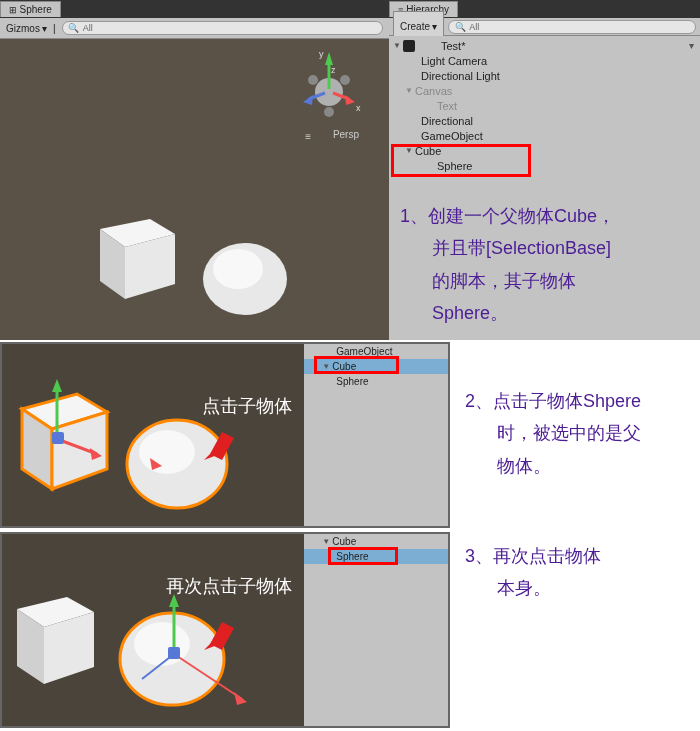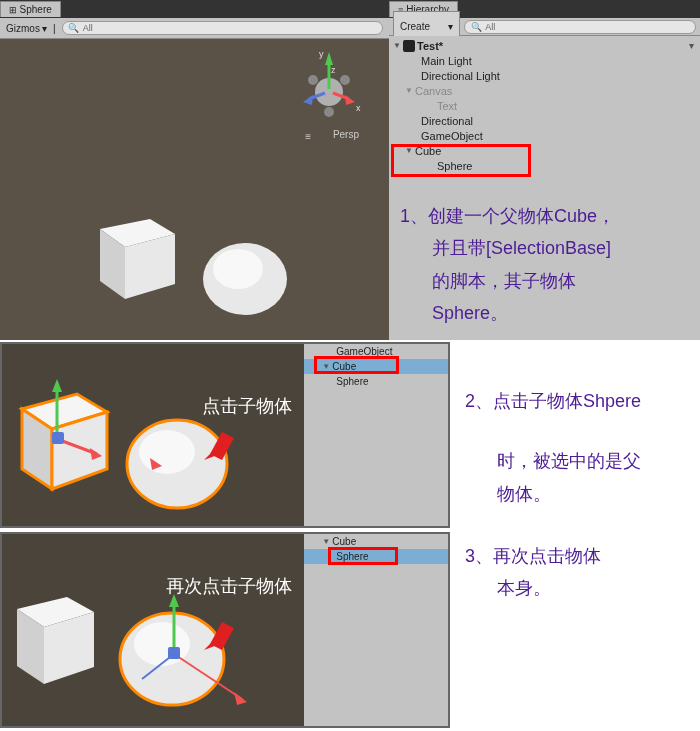--- a/index.html
+++ b/index.html
@@ -23,32 +23,32 @@
 
 
 .scene-view { flex:1; background:#5a5247; position:relative; }
 .axis-gizmo { position:absolute; top:8px; right:20px; width:80px; height:80px; }
 .persp-label { position:absolute; top:90px; right:30px; font-size:10px; color:#ccc; }
 .scene-cube { position:absolute; }
 .scene-sphere { position:absolute; }
 
 
 .hier-toolbar { height:18px; background:#c3c3c3; border-bottom:1px solid #888; display:flex; align-items:center; gap:4px; padding:0 4px; font-size:10px; color:#222; }
-.create-btn { border:1px solid #888; background:#d4d4d4; padding:9px 6px; display:flex; align-items:center; gap:18px; }
+.create-btn { border:1px solid #888; background:#d4d4d4; padding:9px 6px; display:flex; align-items:center; gap:2px; }
 
 
 .hier-tree { flex:1; background:#c3c3c3; padding:2px 0; font-size:11px; color:#222; }
 .tree-row { height:15px; display:flex; align-items:center; padding-left:4px; }
 .tree-row.l1 { padding-left:16px; }
 .tree-row.l2 { padding-left:32px; }
 .tree-row.l3 { padding-left:48px; }
 .tree-arrow { font-size:8px; color:#555; margin-right:2px; width:8px; }
 .tree-arrow.gray { color:#888; }
 .unity-icon { width:12px; height:12px; margin-right:2px; display:inline-block; background:#222; border-radius:2px; }
-.scene-name { font-weight:bold; }
+.scene-name { font-weight:normal;margin-left:24px; }
 .red-box { position:absolute; border:3px solid red; pointer-events:none; }
 
 
 .annotation { position:absolute; font-size:18px; color:#4c1d95; line-height:1.8; }
 
 
 .mid-section { position:absolute; top:342px; left:0; width:450px; height:186px; border:2px solid #666; background:#4b443a; display:flex; }
 .mid-scene { width:305px; position:relative; }
 .mid-hier { width:145px; background:#c3c3c3; font-size:10px; color:#222; }
 .mid-label { position:absolute; font-size:18px; color:#fff; right:12px; top:50px; }
@@ -138,21 +138,21 @@
       </div>
     </div>
     <div class="hier-tree" style="position:relative;">
       <div class="tree-row">
         <span class="tree-arrow">▼</span>
         <span class="unity-icon"></span>
         <span class="scene-name">Test*</span>
         <span style="margin-left:auto;margin-right:6px;font-size:10px;color:#555;">▾</span>
       </div>
       <div class="tree-row l2">
-          <span>Main Light</span>
+          <span>Light Camera</span>
         </div>
       <div class="tree-row l2">
           <span>Directional Light</span>
         </div>
       <div class="tree-row l1">
           <span class="tree-arrow gray">▼</span>
           <span style="color:#888;">Canvas</span>
         </div>
       <div class="tree-row l3">
           <span style="color:#888;">Text</span>
@@ -218,21 +218,21 @@
       </div>
     <div class="mini-row l2">
         <span>Sphere</span>
       </div>
     <div class="red-box" style="top:12px;left:10px;width:85px;height:18px;"></div>
   </div>
 </div>
 
 <div class="annotation" style="top:385px;left:465px;width:230px;">
   <div>2、点击子物体Shpere</div>
-  <div style="padding-left:32px;margin-top:28px;">时，被选中的是父</div>
+  <div style="padding-left:32px;">时，被选中的是父</div>
   <div style="padding-left:32px;">物体。</div>
 </div>
 
 <div class="bot-section">
   <div class="bot-scene">
 
     <svg style="position:absolute;left:0px;top:45px;width:120px;height:120px;" viewBox="0 0 120 120">
       <polygon points="15,30 65,18 92,33 42,48" fill="#f5f5f5"></polygon>
       <polygon points="15,30 42,48 42,105 15,87" fill="#d0d0d0"></polygon>
       <polygon points="42,48 92,33 92,88 42,105" fill="#e8e8e8"></polygon>

